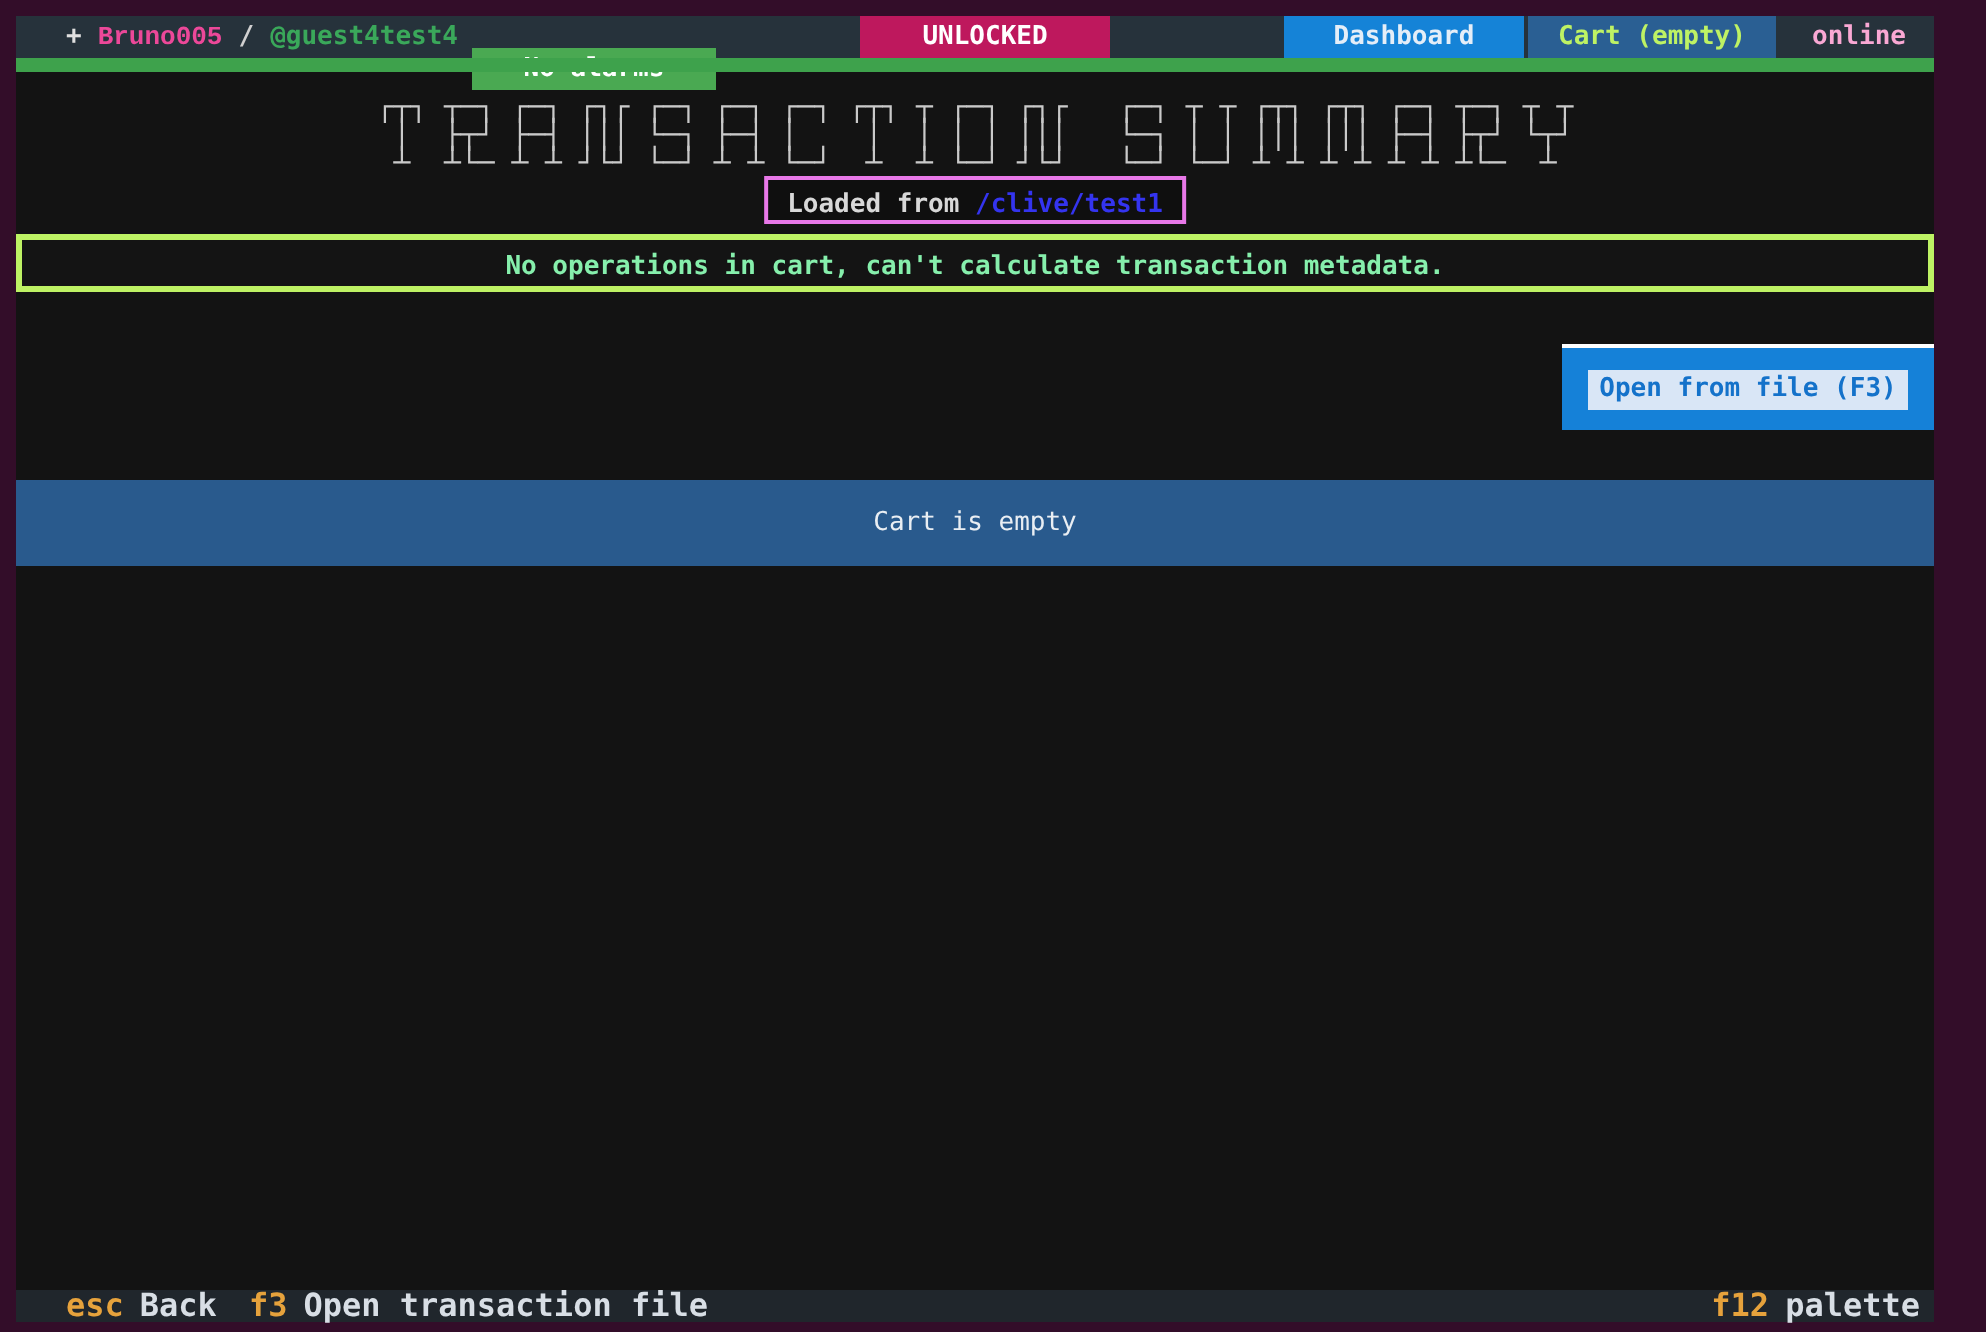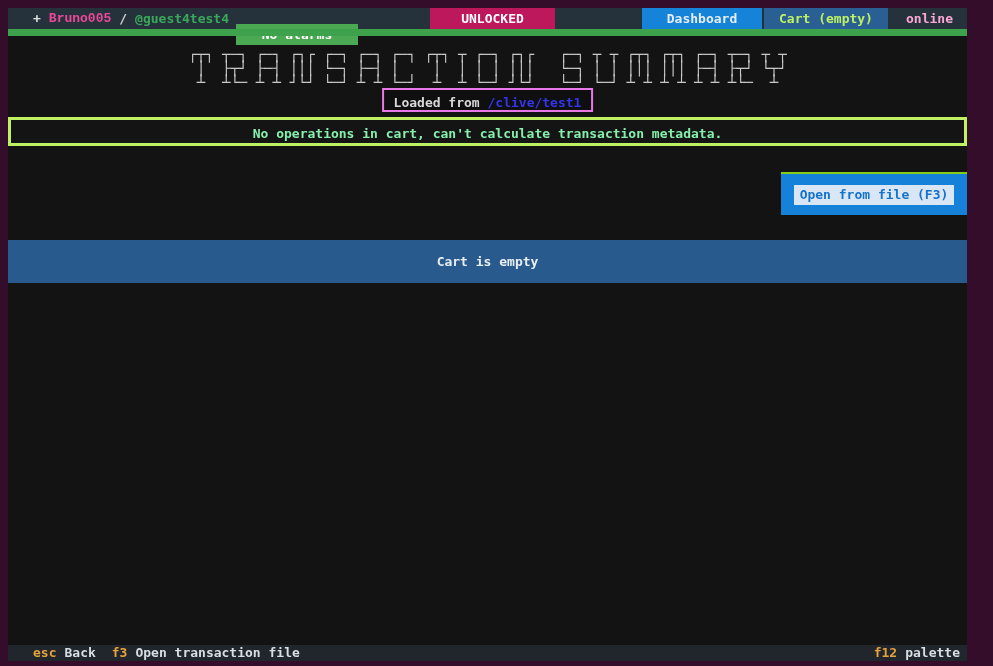--- a/index.html
+++ b/index.html
@@ -68,44 +68,44 @@
     border: 3px solid #bef264;
     background: #141414;
     text-align: center; line-height: 27px;
     font-size: 13px; font-weight: bold; color: #86efac;
   }
 
   
   .btn-open {
     position: absolute; top: 164px; right: 0; width: 186px; height: 43px;
     background: #1581d8;
-    border-top: 2px solid #84cc16;
+    border-top: 2px solid #ffffff;
     display: flex; align-items: center; justify-content: center;
     cursor: pointer;
   }
   .btn-open .btn-label {
     background: #d9e6f6; color: #1472ca;
     font-size: 13px; font-weight: bold;
     height: 20px; line-height: 20px; padding: 0 6px;
     white-space: pre;
   }
 
   
   .cart-bar {
     position: absolute; top: 232px; left: 0; right: 0; height: 43px;
     background: #295a8d;
     text-align: center; line-height: 43px;
-    font-size: 13px; font-weight: bold; color: #e9eef3;
+    font-size: 13px; font-weight: normal; color: #e9eef3;
   }
 
   
   .statusbar {
     position: absolute; left: 0; right: 0; top: 637px; height: 16px;
     background: #20262c;
-    font-size: 13px; font-weight: bold; line-height: 16px;
+    font-size: 16px; font-weight: bold; line-height: 16px;
     color: #d8dee5;
   }
   .statusbar .left  { position: absolute; left: 25px; top: 0; display: flex; gap: 16px; }
   .statusbar .right { position: absolute; right: 7px; top: 0; display: flex; }
   .hint { display: flex; gap: 8px; cursor: pointer; }
   .hint .key { color: #e6a23c; }
 </style>
 </head>
 <body>
 

